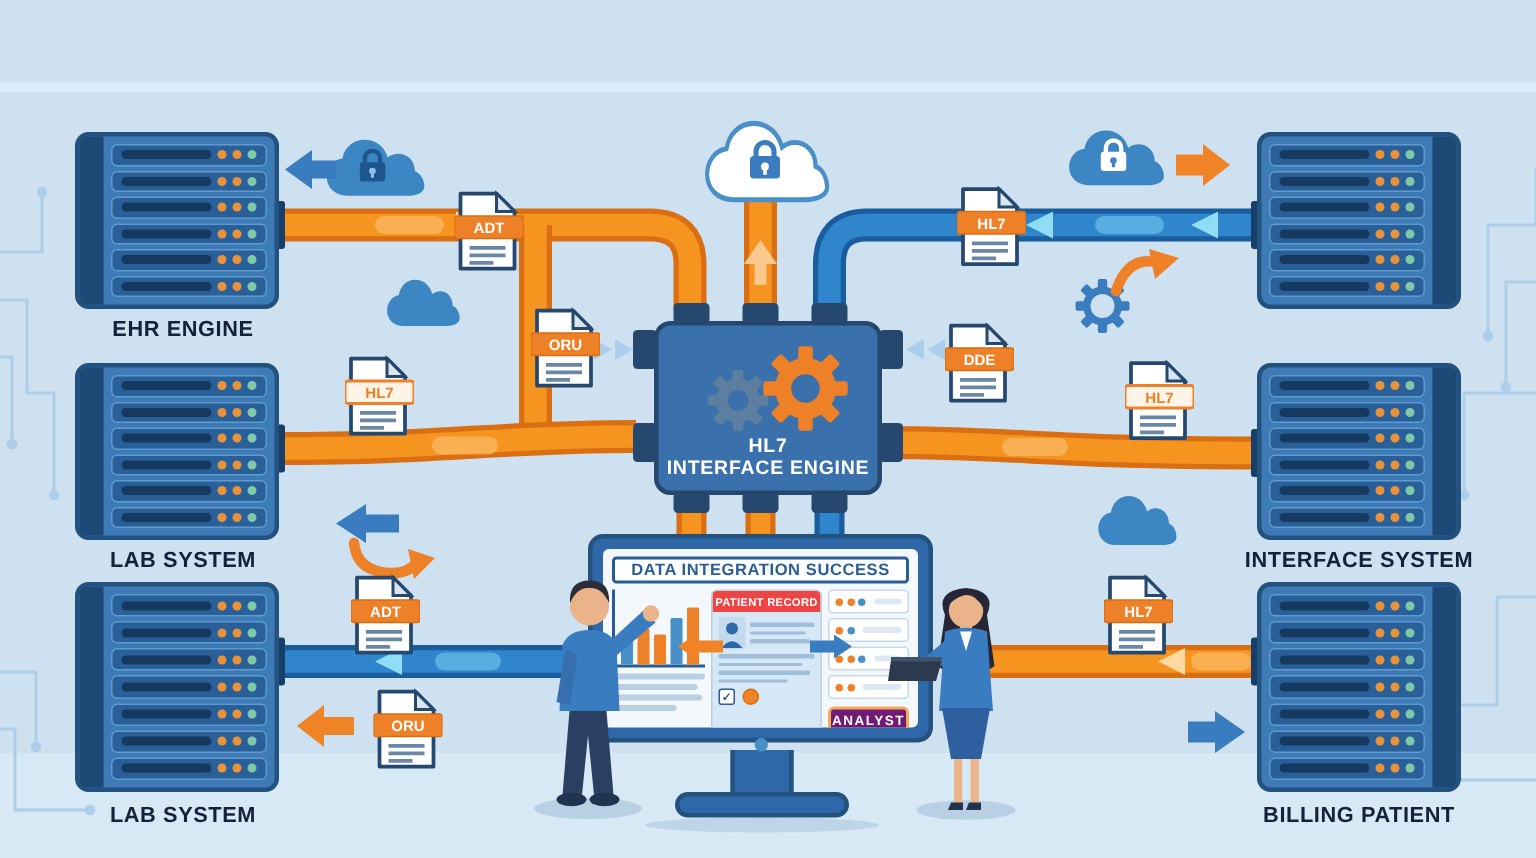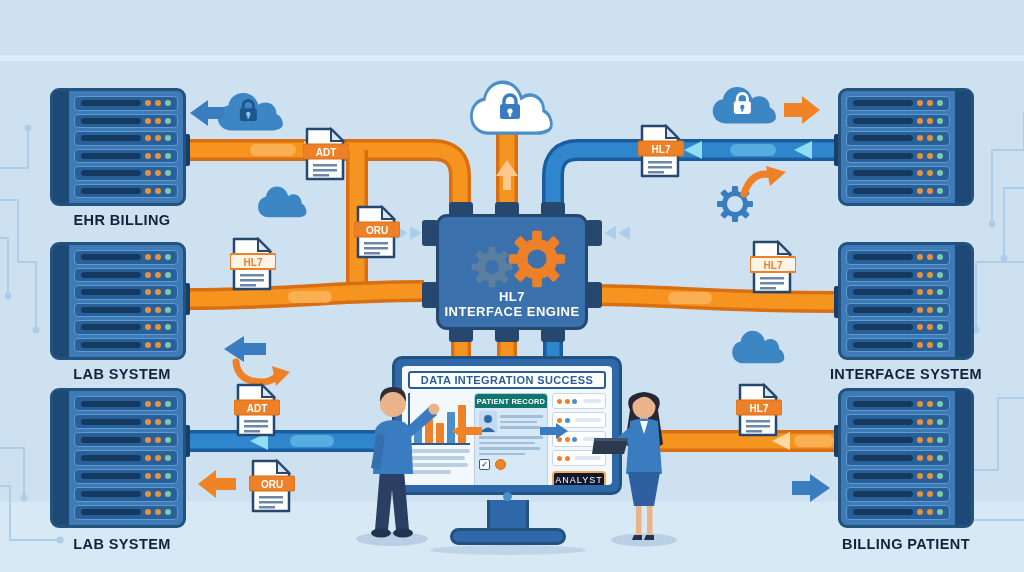--- a/index.html
+++ b/index.html
@@ -47,38 +47,38 @@
               display:flex;align-items:center;justify-content:center;font-size:11px;font-weight:700;
               color:#2a5d96;letter-spacing:.4px;}
   .mon-body{display:flex;gap:4px;padding:0 6px;height:96px;}
   .mon-chart{width:62px;display:flex;flex-direction:column;}
   .chart-box{height:52px;border-left:2px solid #2a5d96;border-bottom:2px solid #2a5d96;
              display:flex;align-items:flex-end;gap:3px;padding:0 3px 0 4px;}
   .chart-box .bar{width:8px;border-radius:1px 1px 0 0;}
   .text-lines{margin-top:4px;display:flex;flex-direction:column;gap:3px;}
   .text-lines div{height:4px;background:#b9cfe4;border-radius:2px;}
   .mon-card{width:74px;background:#d6e7f6;border:1px solid #b9cfe4;border-radius:4px;overflow:hidden;}
-  .card-head{background:#0f766e;color:#fff;font-size:7.5px;font-weight:700;text-align:center;
+  .card-head{background:#ef4444;color:#fff;font-size:7.5px;font-weight:700;text-align:center;
              padding:2.5px 0;letter-spacing:.2px;}
   .card-body{padding:3px 4px;}
   .ava-row{display:flex;gap:3px;margin-bottom:3px;}
   .ava-lines{flex:1;display:flex;flex-direction:column;gap:3px;justify-content:center;}
   .ava-lines div{height:2.5px;background:#9fbeda;border-radius:1px;}
   .card-lines div{height:2.5px;background:#9fbeda;border-radius:1px;margin:3px 0;}
   .card-foot{display:flex;align-items:center;gap:5px;margin-top:4px;}
   .chk{width:11px;height:11px;background:#fff;border:1.5px solid #2a5d96;border-radius:2px;
        font-size:8px;line-height:9px;text-align:center;color:#2a5d96;font-weight:700;}
   .badge-dot{width:11px;height:11px;border-radius:50%;background:#f08326;border:1.5px solid #d96d12;}
   .mon-list{flex:1;display:flex;flex-direction:column;gap:3px;}
   .list-row{height:16px;background:#fff;border:1px solid #c5d8ea;border-radius:3px;
             display:flex;align-items:center;gap:2.5px;padding:0 4px;}
   .list-row .dot{width:5px;height:5px;}
   .list-row .rbar{flex:1;height:4px;background:#dce9f5;border-radius:2px;margin-left:3px;}
-  .analyst-btn{margin-top:2px;height:18px;background:#0f172a;border:2px solid #f6a95c;border-radius:4px;
-               color:#fff;font-size:9px;font-weight:400;letter-spacing:1px;display:flex;
+  .analyst-btn{margin-top:2px;height:18px;background:#701a75;border:2px solid #f6a95c;border-radius:4px;
+               color:#fff;font-size:9px;font-weight:700;letter-spacing:1px;display:flex;
                align-items:center;justify-content:center;}
   .scr-arrow{position:absolute;}
   #mon-neck{position:absolute;left:487px;top:500px;width:42px;height:30px;background:#2e68a8;
             border-left:3px solid #24527f;border-right:3px solid #24527f;z-index:14;}
   #mon-base{position:absolute;left:450px;top:528px;width:116px;height:17px;background:#2e68a8;
             border:3px solid #24527f;border-radius:9px;z-index:14;}
   #mon-cam{position:absolute;left:503px;top:492px;width:9px;height:9px;border-radius:50%;
            background:#4a90c8;z-index:16;}
   #mon-shadow{position:absolute;left:430px;top:545px;width:156px;height:10px;border-radius:50%;
               background:#b9cfe4;opacity:.8;z-index:5;}
@@ -296,21 +296,21 @@
           <span class="dot g"></span>
         </div>
         <div class="slot">
           <div class="slot-bar"></div>
           <span class="dot o"></span>
           <span class="dot o"></span>
           <span class="dot g"></span>
         </div>
       </div>
   </div>
-  <div class="sys-label" style="left:12px;top:212px;">EHR BILLING</div>
+  <div class="sys-label" style="left:12px;top:212px;">EHR ENGINE</div>
 
   <div class="rack" style="left:50px;top:242px;width:136px;height:118px;">
     <div class="rack-side"></div>
     <div class="rack-body">
         <div class="slot">
           <div class="slot-bar"></div>
           <span class="dot o"></span>
           <span class="dot o"></span>
           <span class="dot g"></span>
         </div>
@@ -596,20 +596,31 @@
         <rect x="10" y="42" width="24" height="2.5" fill="#6b87a8"></rect>
         <rect x="10" y="47" width="16" height="2.5" fill="#6b87a8"></rect>
       </svg>
   </div>
   <div class="doc" style="left:638px;top:124px;">
     <svg width="46" height="54" viewBox="0 0 46 54">
         <path d="M4 2 H28 L40 14 V52 H4 Z" fill="#fff" stroke="#27486e" stroke-width="2.5" stroke-linejoin="round"></path>
         <path d="M28 2 L28 14 H40 Z" fill="#d8e6f2" stroke="#27486e" stroke-width="2"></path>
         <rect x="0" y="17" width="46" height="15" rx="2" fill="#ee8127" stroke="#d96d12"></rect>
         <text x="23" y="28.5" text-anchor="middle" font-size="10" font-weight="bold" fill="#fff">HL7</text>
+        <rect x="10" y="37" width="24" height="2.5" fill="#6b87a8"></rect>
+        <rect x="10" y="42" width="24" height="2.5" fill="#6b87a8"></rect>
+        <rect x="10" y="47" width="16" height="2.5" fill="#6b87a8"></rect>
+      </svg>
+  </div>
+  <div class="doc" style="left:630px;top:215px;">
+    <svg width="46" height="54" viewBox="0 0 46 54">
+        <path d="M4 2 H28 L40 14 V52 H4 Z" fill="#fff" stroke="#27486e" stroke-width="2.5" stroke-linejoin="round"></path>
+        <path d="M28 2 L28 14 H40 Z" fill="#d8e6f2" stroke="#27486e" stroke-width="2"></path>
+        <rect x="0" y="17" width="46" height="15" rx="2" fill="#ee8127" stroke="#d96d12"></rect>
+        <text x="23" y="28.5" text-anchor="middle" font-size="10" font-weight="bold" fill="#fff">DDE</text>
         <rect x="10" y="37" width="24" height="2.5" fill="#6b87a8"></rect>
         <rect x="10" y="42" width="24" height="2.5" fill="#6b87a8"></rect>
         <rect x="10" y="47" width="16" height="2.5" fill="#6b87a8"></rect>
       </svg>
   </div>
   <div class="doc" style="left:750px;top:240px;">
     <svg width="46" height="54" viewBox="0 0 46 54">
         <path d="M4 2 H28 L40 14 V52 H4 Z" fill="#fff" stroke="#27486e" stroke-width="2.5" stroke-linejoin="round"></path>
         <path d="M28 2 L28 14 H40 Z" fill="#d8e6f2" stroke="#27486e" stroke-width="2"></path>
         <rect x="0" y="17" width="46" height="15" rx="2" fill="#fdf3e7" stroke="#ee8127" stroke-width="2"></rect>

